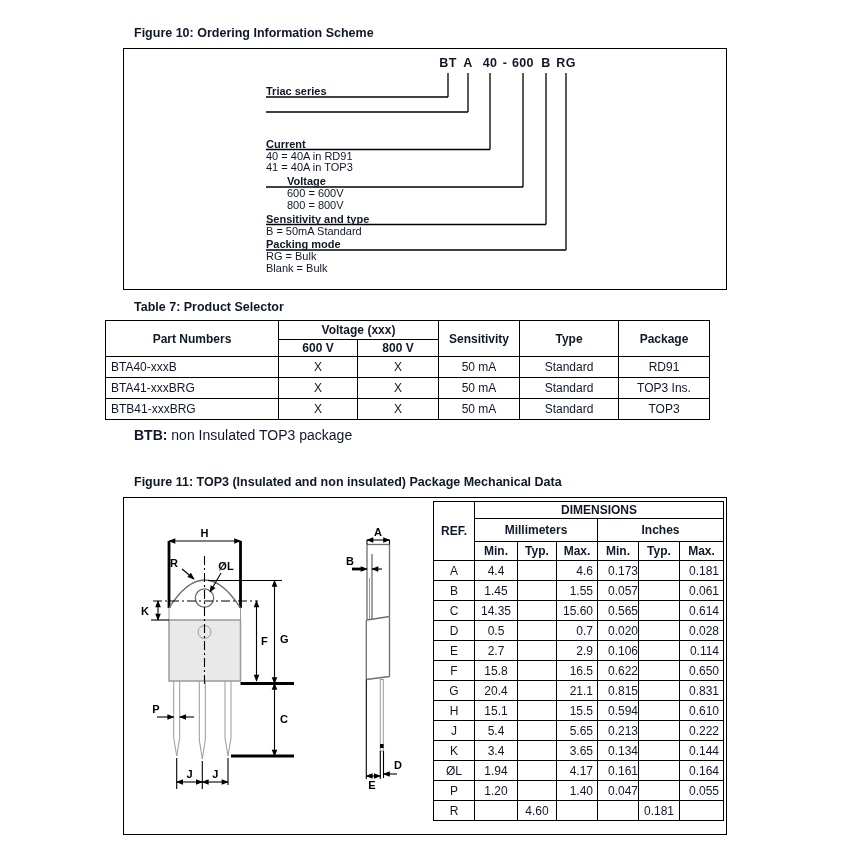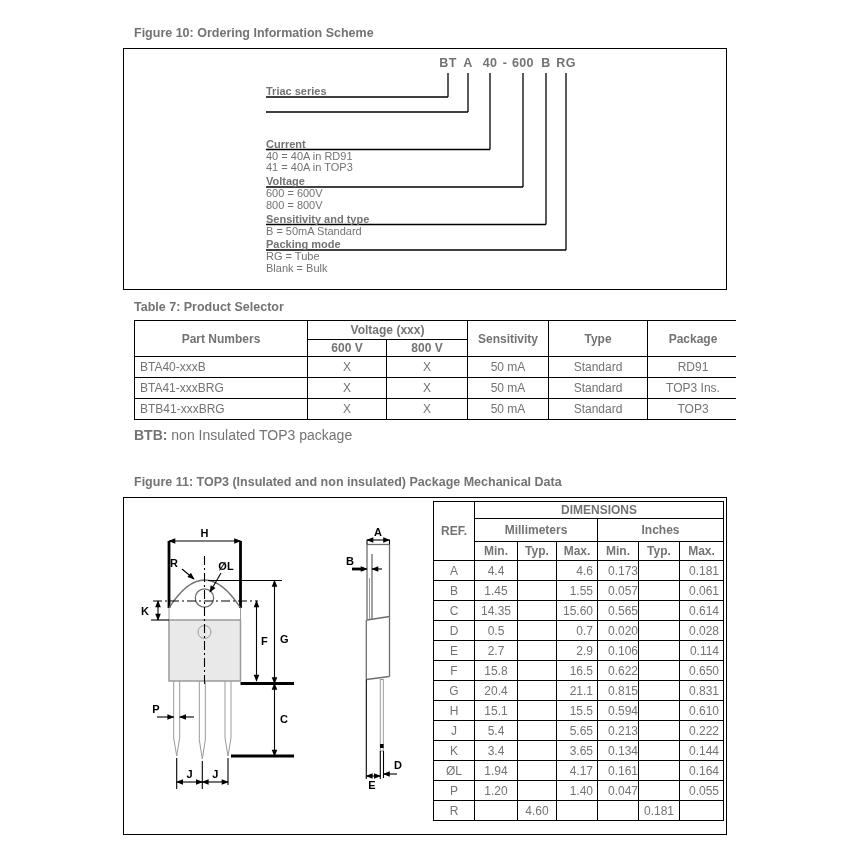--- a/index.html
+++ b/index.html
@@ -1,30 +1,30 @@
 <!DOCTYPE html>
 <html><head>
 <meta charset="utf-8">
 <style>
   html,body{margin:0;padding:0;background:#fff;}
   #page{position:relative;width:736px;height:848px;background:#ffffff;
-        font-family:"Liberation Sans",sans-serif;color:#737373;overflow:hidden;}
+        font-family:"Liberation Sans",sans-serif;color:#0f172a;overflow:hidden;}
   .sec-title{position:absolute;left:134px;font-size:12.5px;font-weight:bold;white-space:nowrap;}
   .box{position:absolute;left:123px;width:604px;border:1.5px solid #000;box-sizing:border-box;background:#fff;}
 
   
   #fig10-box{top:48px;height:242px;}
   #fig10-svg{position:absolute;left:0;top:0;overflow:visible;}
   .pn-seg{position:absolute;top:7px;transform:translateX(-50%);
           font-size:12.5px;font-weight:bold;letter-spacing:.3px;white-space:nowrap;}
   .f10-group{position:absolute;left:142px;font-size:11px;line-height:11.5px;white-space:nowrap;}
   .f10-head{font-weight:bold;height:12px;line-height:11px;}
 
   
-  #table7{position:absolute;left:134px;top:320px;width:604px;border-collapse:collapse;table-layout:fixed;
+  #table7{position:absolute;left:105px;top:320px;width:604px;border-collapse:collapse;table-layout:fixed;
           font-size:12px;}
   #table7 th,#table7 td{border:1.5px solid #000;padding:0;text-align:center;overflow:hidden;white-space:nowrap;}
   #table7 thead tr:first-child{height:19px;}
   #table7 thead tr:last-child{height:17px;}
   #table7 tbody tr{height:21px;}
   #table7 th{font-weight:bold;}
   #table7 .t7-part{text-align:left;padding-left:5px;}
   #t7-footnote{position:absolute;left:134px;top:427px;font-size:14px;}
   #t7-footnote .b{font-weight:bold;}
 
@@ -88,32 +88,32 @@
     </div>
 
     <div class="f10-group" style="top:37px;">
       <div class="f10-head">Triac series</div>
     </div>
     <div class="f10-group" style="top:89.5px;">
       <div class="f10-head">Current</div>
       <div>40 = 40A in RD91</div>
       <div>41 = 40A in TOP3</div>
     </div>
-    <div class="f10-group" style="top:127px;">
+    <div class="f10-group" style="top:127px;margin-left:21px;">
       <div class="f10-head">Voltage</div>
       <div>600 = 600V</div>
       <div>800 = 800V</div>
     </div>
     <div class="f10-group" style="top:164.5px;">
       <div class="f10-head">Sensitivity and type</div>
       <div>B = 50mA Standard</div>
     </div>
     <div class="f10-group" style="top:190px;">
       <div class="f10-head">Packing mode</div>
-      <div>RG = Tube</div>
+      <div>RG = Bulk</div>
       <div>Blank = Bulk</div>
     </div>
   </div>
 
   <div class="sec-title" style="top:300px;">Table 7: Product Selector</div>
 
   <table id="table7">
     <colgroup>
         <col style="width:173px">
         <col style="width:79px">

